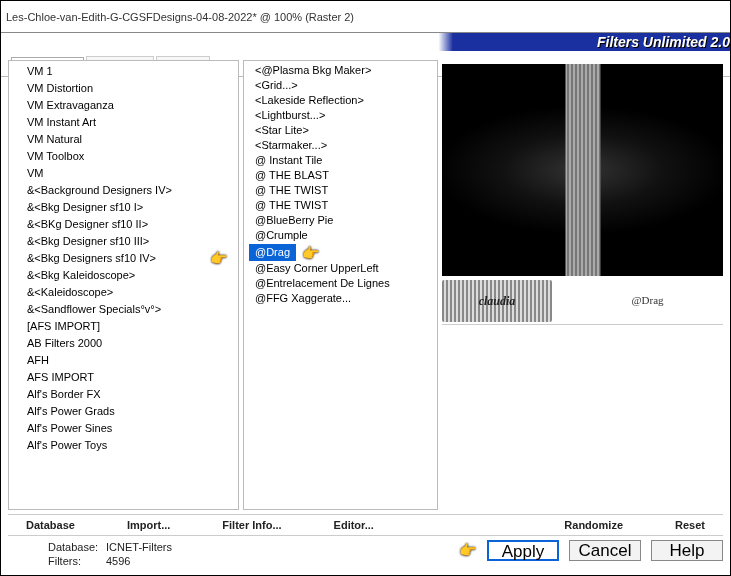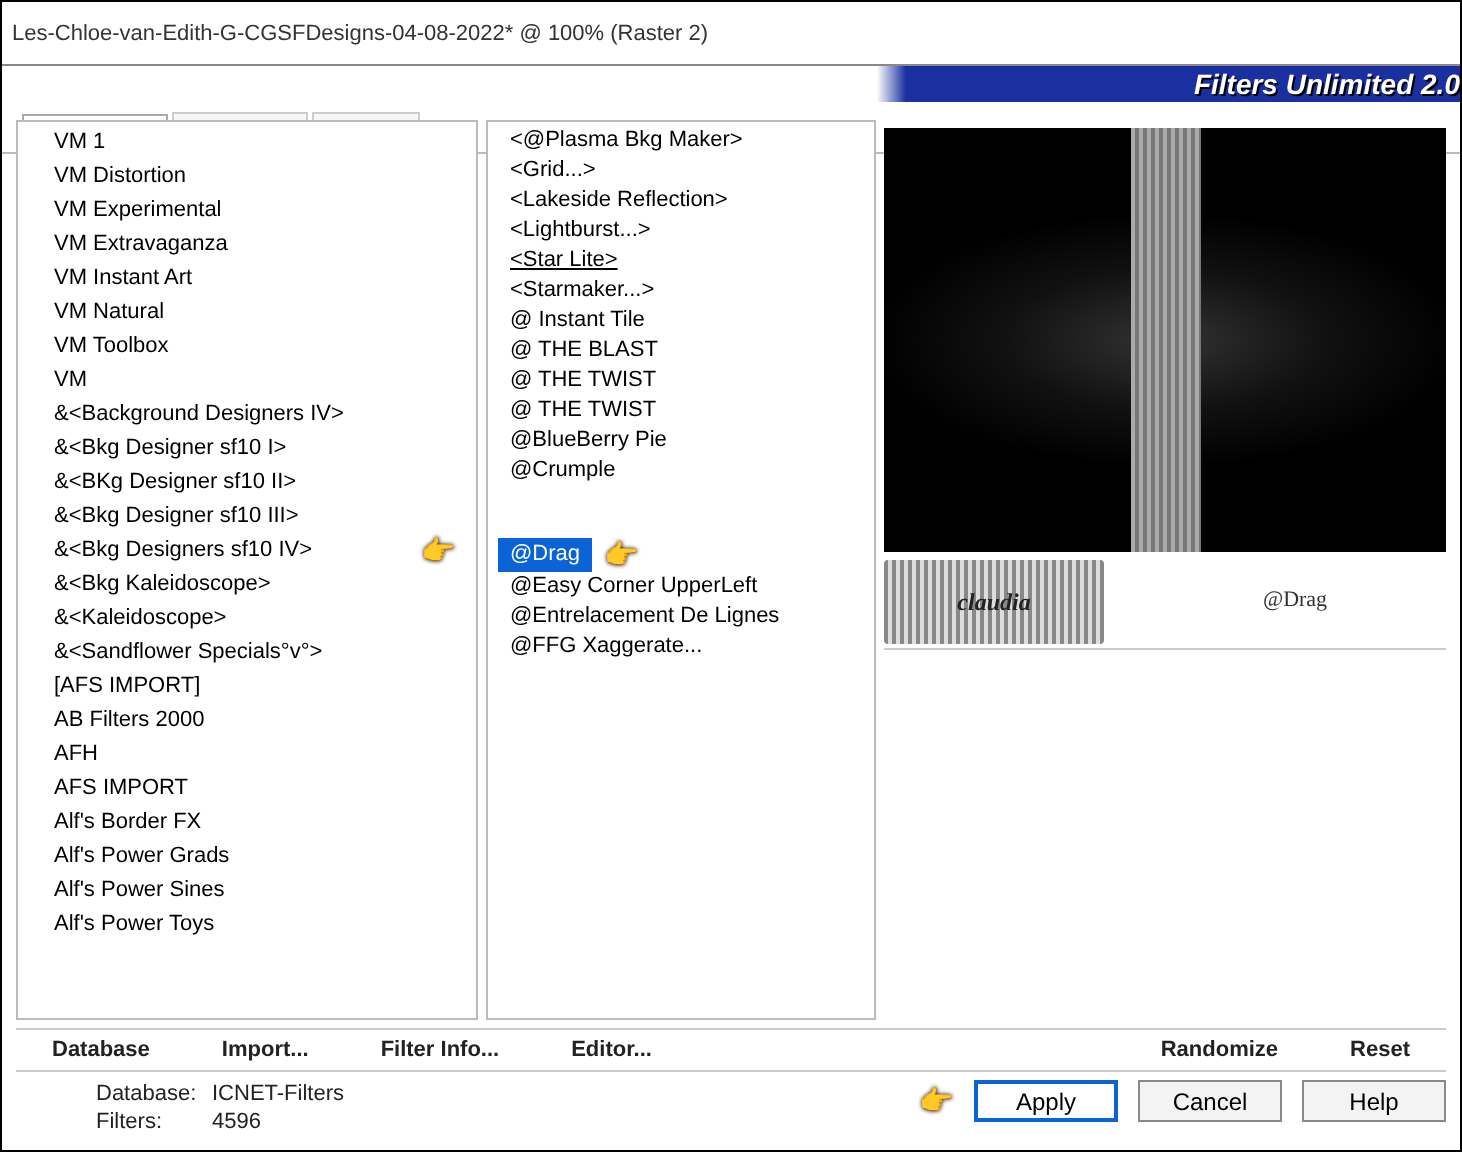--- a/index.html
+++ b/index.html
@@ -21,28 +21,28 @@
        radial-gradient(ellipse 95% 55% at 50% 50%, #333 0%, #111 30%, #000 55%),
        repeating-linear-gradient(90deg, rgba(255,255,255,0.08) 0 4px, rgba(0,0,0,0) 4px 44px);
   }
   .previewimg .bar { position:absolute; top:0; bottom:0; left:50%; width:35px; transform:translateX(-50%);
        background: repeating-linear-gradient(90deg, #aaa 0 2px, #777 2px 4px); }
   .stamp { position: absolute; top: 220px; left: 0; width: 110px; height: 42px; background:
        repeating-linear-gradient(90deg,#888 0 2px,#ddd 2px 4px);
        display:flex;align-items:center;justify-content:center;color:#222;font-style:italic;font-weight:bold;font-size:12px;border-radius:2px;}
   .previewlabel { position: absolute; top: 234px; left: 130px; right: 0; text-align: center; font-size: 11px; color: #333; }
   .divider { position: absolute; top: 264px; left: 0; right: 0; height: 1px; background: #ccc; }
-  .btnrow1 { position: absolute; bottom: 40px; left: 8px; right: 8px; height: 22px; border-top: 1px solid #ccc; border-bottom: 1px solid #ccc; display: flex; align-items: center; }
+  .btnrow1 { position: absolute; bottom: 40px; left: 8px; right: 8px; height: 22px; border-top: 1px solid #ccc; border-bottom: 1px solid #ccc; display: flex; align-items: center; gap: 16px; }
   .btnrow1 .txtbtn { padding: 0 18px; font-weight: bold; font-size: 11px; cursor: pointer; color: #222; }
   .btnrow1 .spacer { flex: 1; }
   .footer { position: absolute; bottom: 4px; left: 8px; right: 8px; height: 34px; display: flex; }
   .footL { font-size: 11px; color: #222; line-height: 14px; padding-top: 2px; }
   .footL .k { display:inline-block; width: 58px; margin-left: 40px;}
   .footR { margin-left: auto; display: flex; gap: 10px; align-items: flex-start; padding-top: 2px; }
-  .winbtn { min-width: 72px; height: 21px; border: 1px solid #888; background: #f3f3f3; font-size: 12px; cursor: pointer;}
+  .winbtn { min-width: 72px; height: 21px; border: 1px solid #888; background: #f3f3f3; font-size: 17px; cursor: pointer;}
   .winbtn.primary { border: 2px solid #0a64d8; background: #fff; }
   .pointer { display:inline-block; font-size:14px; transform: translateY(2px); filter: drop-shadow(0 0 1px #000);}
   .pointer.p1 { position:absolute; right:-2px; top:-1px;}
   .pointerwrap { position:relative; display:inline-block;}
   ::-webkit-scrollbar { width: 16px; }
   ::-webkit-scrollbar-track { background: #eee; }
   ::-webkit-scrollbar-thumb { background: #c8c8c8; border:1px solid #999;}
 </style>
 </head>
 <body>
@@ -57,21 +57,20 @@
 <div class="tabs" id="tabs">
     <div class="tab active">Navigator</div>
     <div class="tab">Specials</div>
     <div class="tab">About</div>
   </div>
 
 <div class="workarea">
   <div class="listcol" id="catlist">
       <div class="li">VM 1</div>
       <div class="li">VM Distortion</div>
-      <div class="li">VM Experimental</div>
       <div class="li">VM Extravaganza</div>
       <div class="li">VM Instant Art</div>
       <div class="li">VM Natural</div>
       <div class="li">VM Toolbox</div>
       <div class="li">VM</div>
       <div class="li">&amp;&lt;Background Designers IV&gt;</div>
       <div class="li">&amp;&lt;Bkg Designer sf10 I&gt;</div>
       <div class="li">&amp;&lt;BKg Designer sf10 II&gt;</div>
       <div class="li">&amp;&lt;Bkg Designer sf10 III&gt;</div>
       <div class="li" style="position: relative;">&amp;&lt;Bkg Designers sf10 IV&gt;<span class="pointer p1">👉</span></div>
@@ -85,29 +84,29 @@
       <div class="li">Alf's Border FX</div>
       <div class="li">Alf's Power Grads</div>
       <div class="li">Alf's Power Sines</div>
       <div class="li">Alf's Power Toys</div>
     </div>
   <div class="listcol2" id="fltlist">
       <div style="padding: 0px 4px;"><span class="li">&lt;@Plasma Bkg Maker&gt;</span></div>
       <div style="padding: 0px 4px;"><span class="li">&lt;Grid...&gt;</span></div>
       <div style="padding: 0px 4px;"><span class="li">&lt;Lakeside Reflection&gt;</span></div>
       <div style="padding: 0px 4px;"><span class="li">&lt;Lightburst...&gt;</span></div>
-      <div style="padding: 0px 4px; text-decoration: underline;"><span class="li">&lt;Star Lite&gt;</span></div>
+      <div style="padding: 0px 4px;"><span class="li">&lt;Star Lite&gt;</span></div>
       <div style="padding: 0px 4px;"><span class="li">&lt;Starmaker...&gt;</span></div>
       <div style="padding: 0px 4px;"><span class="li">@ Instant Tile</span></div>
       <div style="padding: 0px 4px;"><span class="li">@ THE BLAST</span></div>
       <div style="padding: 0px 4px;"><span class="li">@ THE TWIST</span></div>
       <div style="padding: 0px 4px;"><span class="li">@ THE TWIST</span></div>
       <div style="padding: 0px 4px;"><span class="li">@BlueBerry Pie</span></div>
       <div style="padding: 0px 4px;"><span class="li">@Crumple</span></div>
-      <div style="padding: 0px 4px; margin-top: 24px;"><span class="li sel">@Drag</span><span class="pointer" style="margin-left: 6px;">👉</span></div>
+      <div style="padding: 0px 4px;"><span class="li sel">@Drag</span><span class="pointer" style="margin-left: 6px;">👉</span></div>
       <div style="padding: 0px 4px;"><span class="li">@Easy Corner UpperLeft</span></div>
       <div style="padding: 0px 4px;"><span class="li">@Entrelacement De Lignes</span></div>
       <div style="padding: 0px 4px;"><span class="li">@FFG Xaggerate...</span></div>
     </div>
   <div class="previewcol">
     <div class="previewimg">
       <div class="shape"></div>
         <div class="bar"></div>
     </div>
     <div class="stamp">

